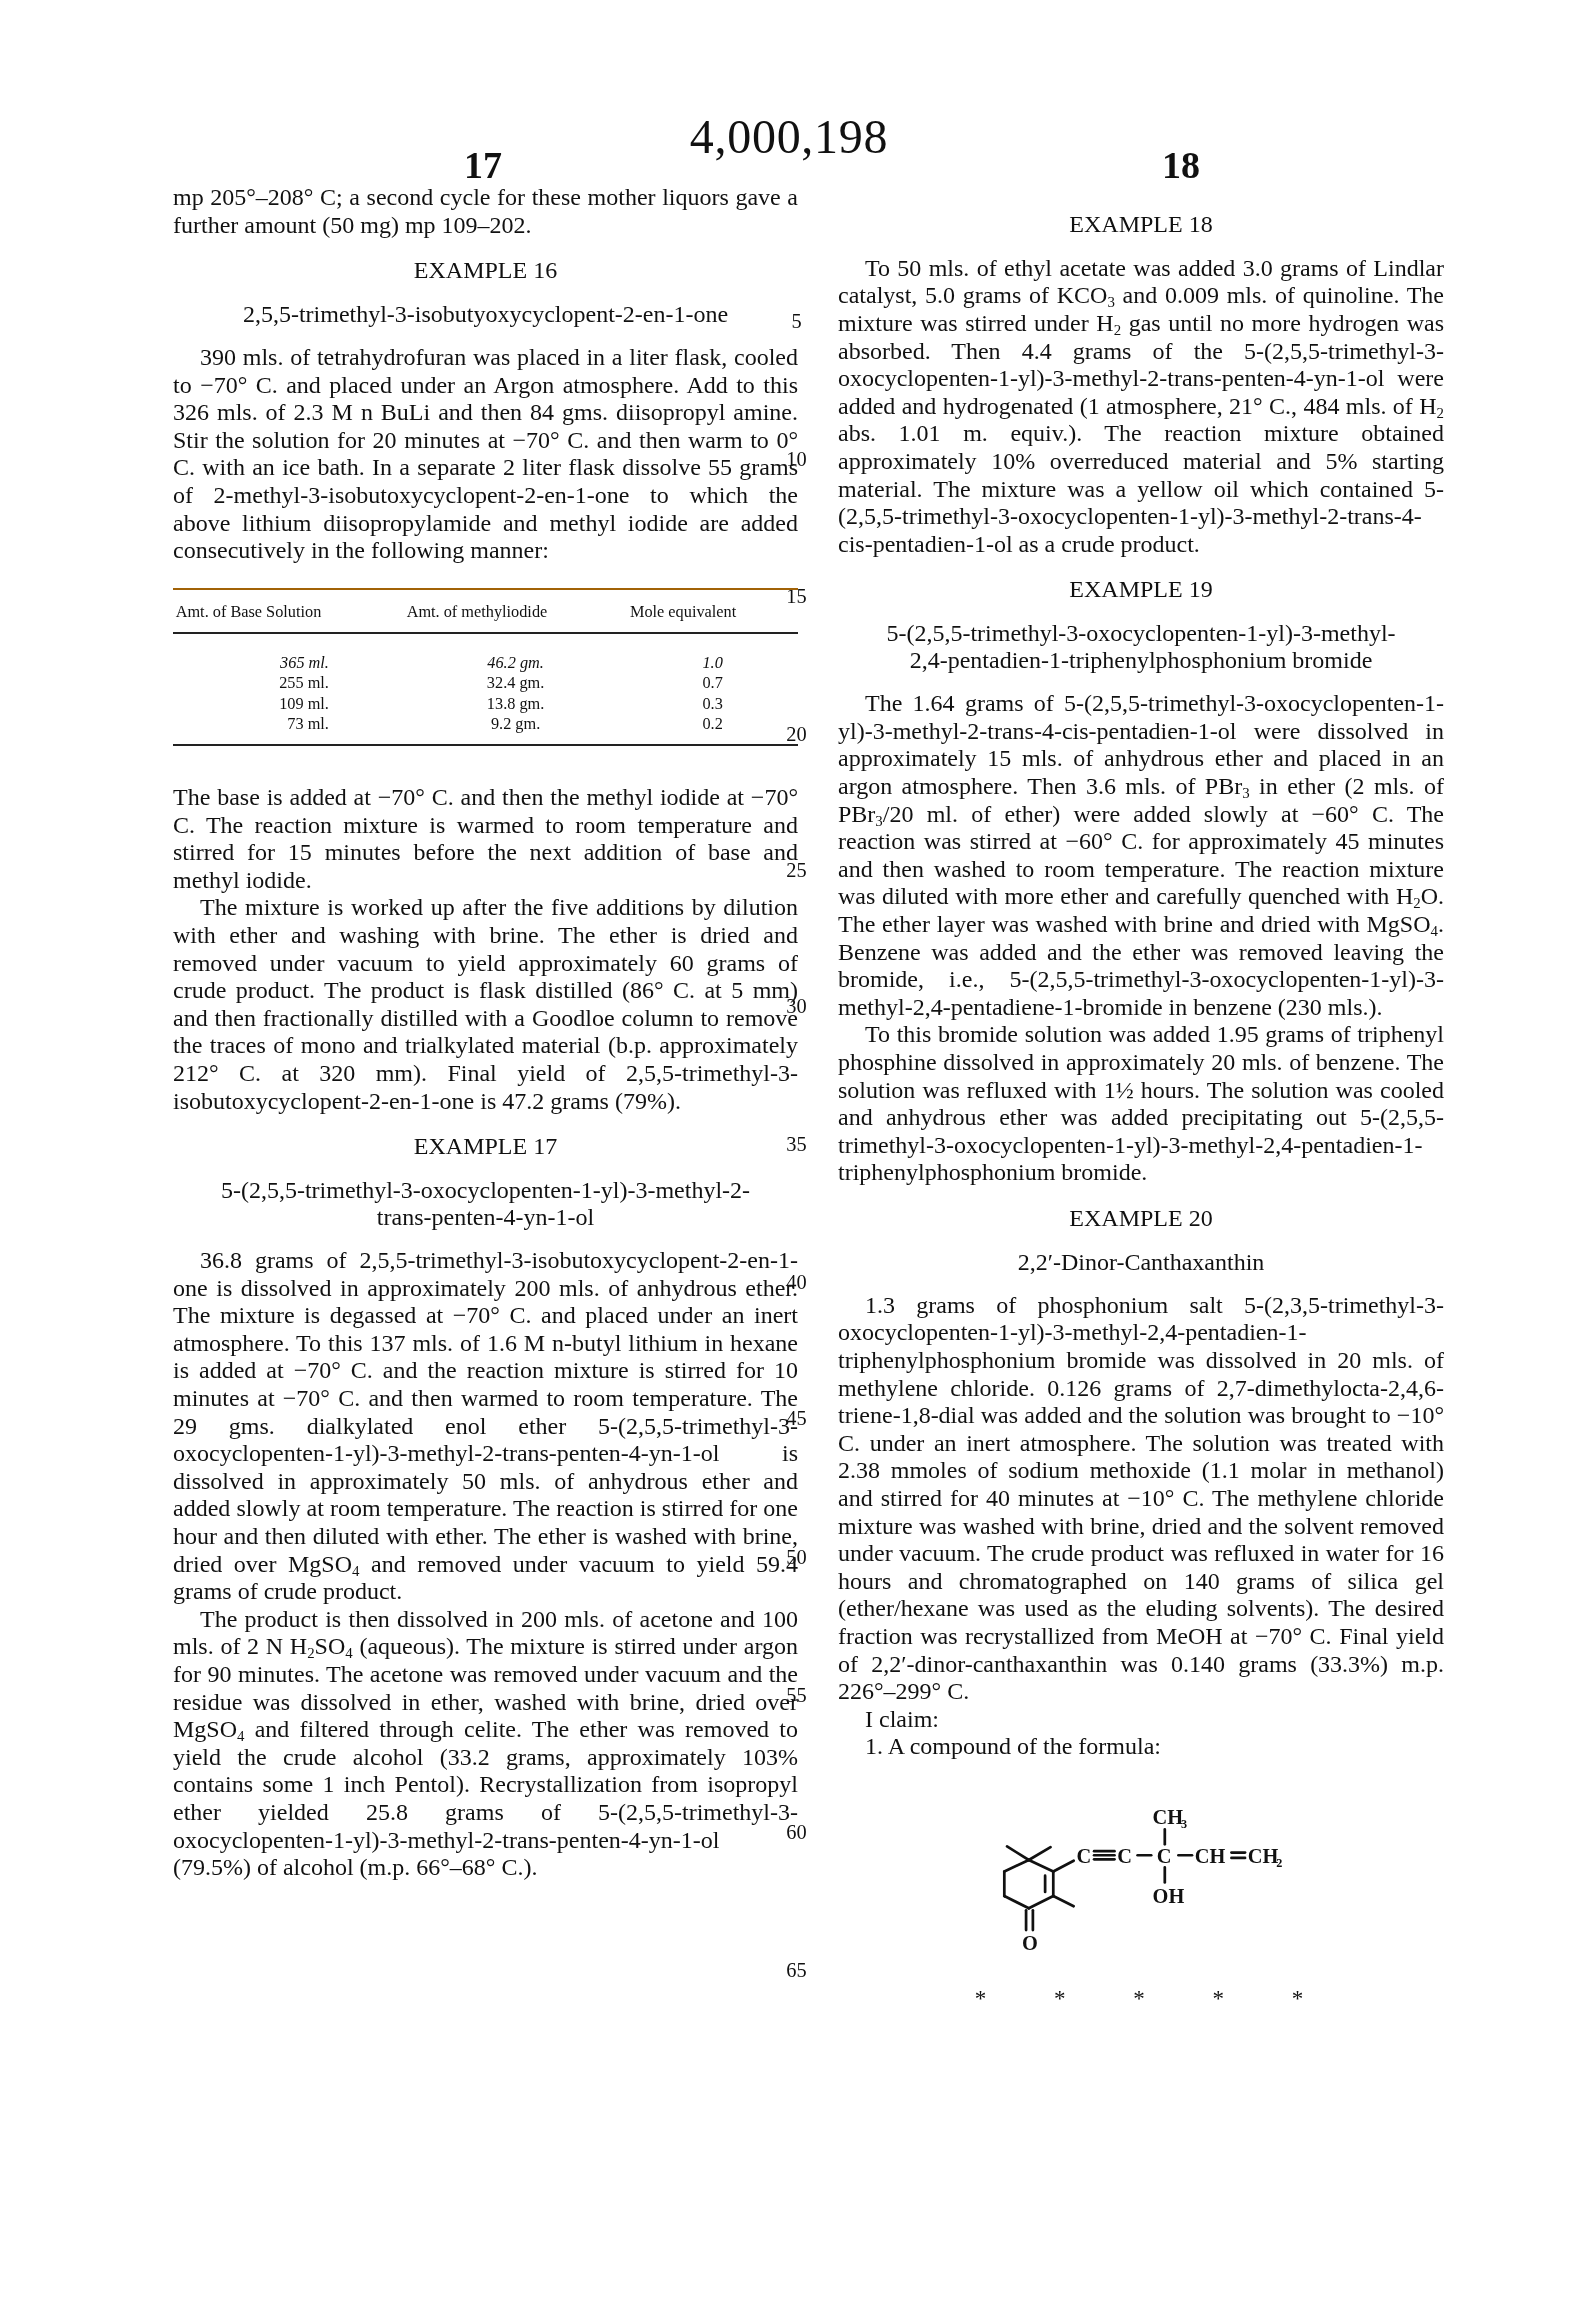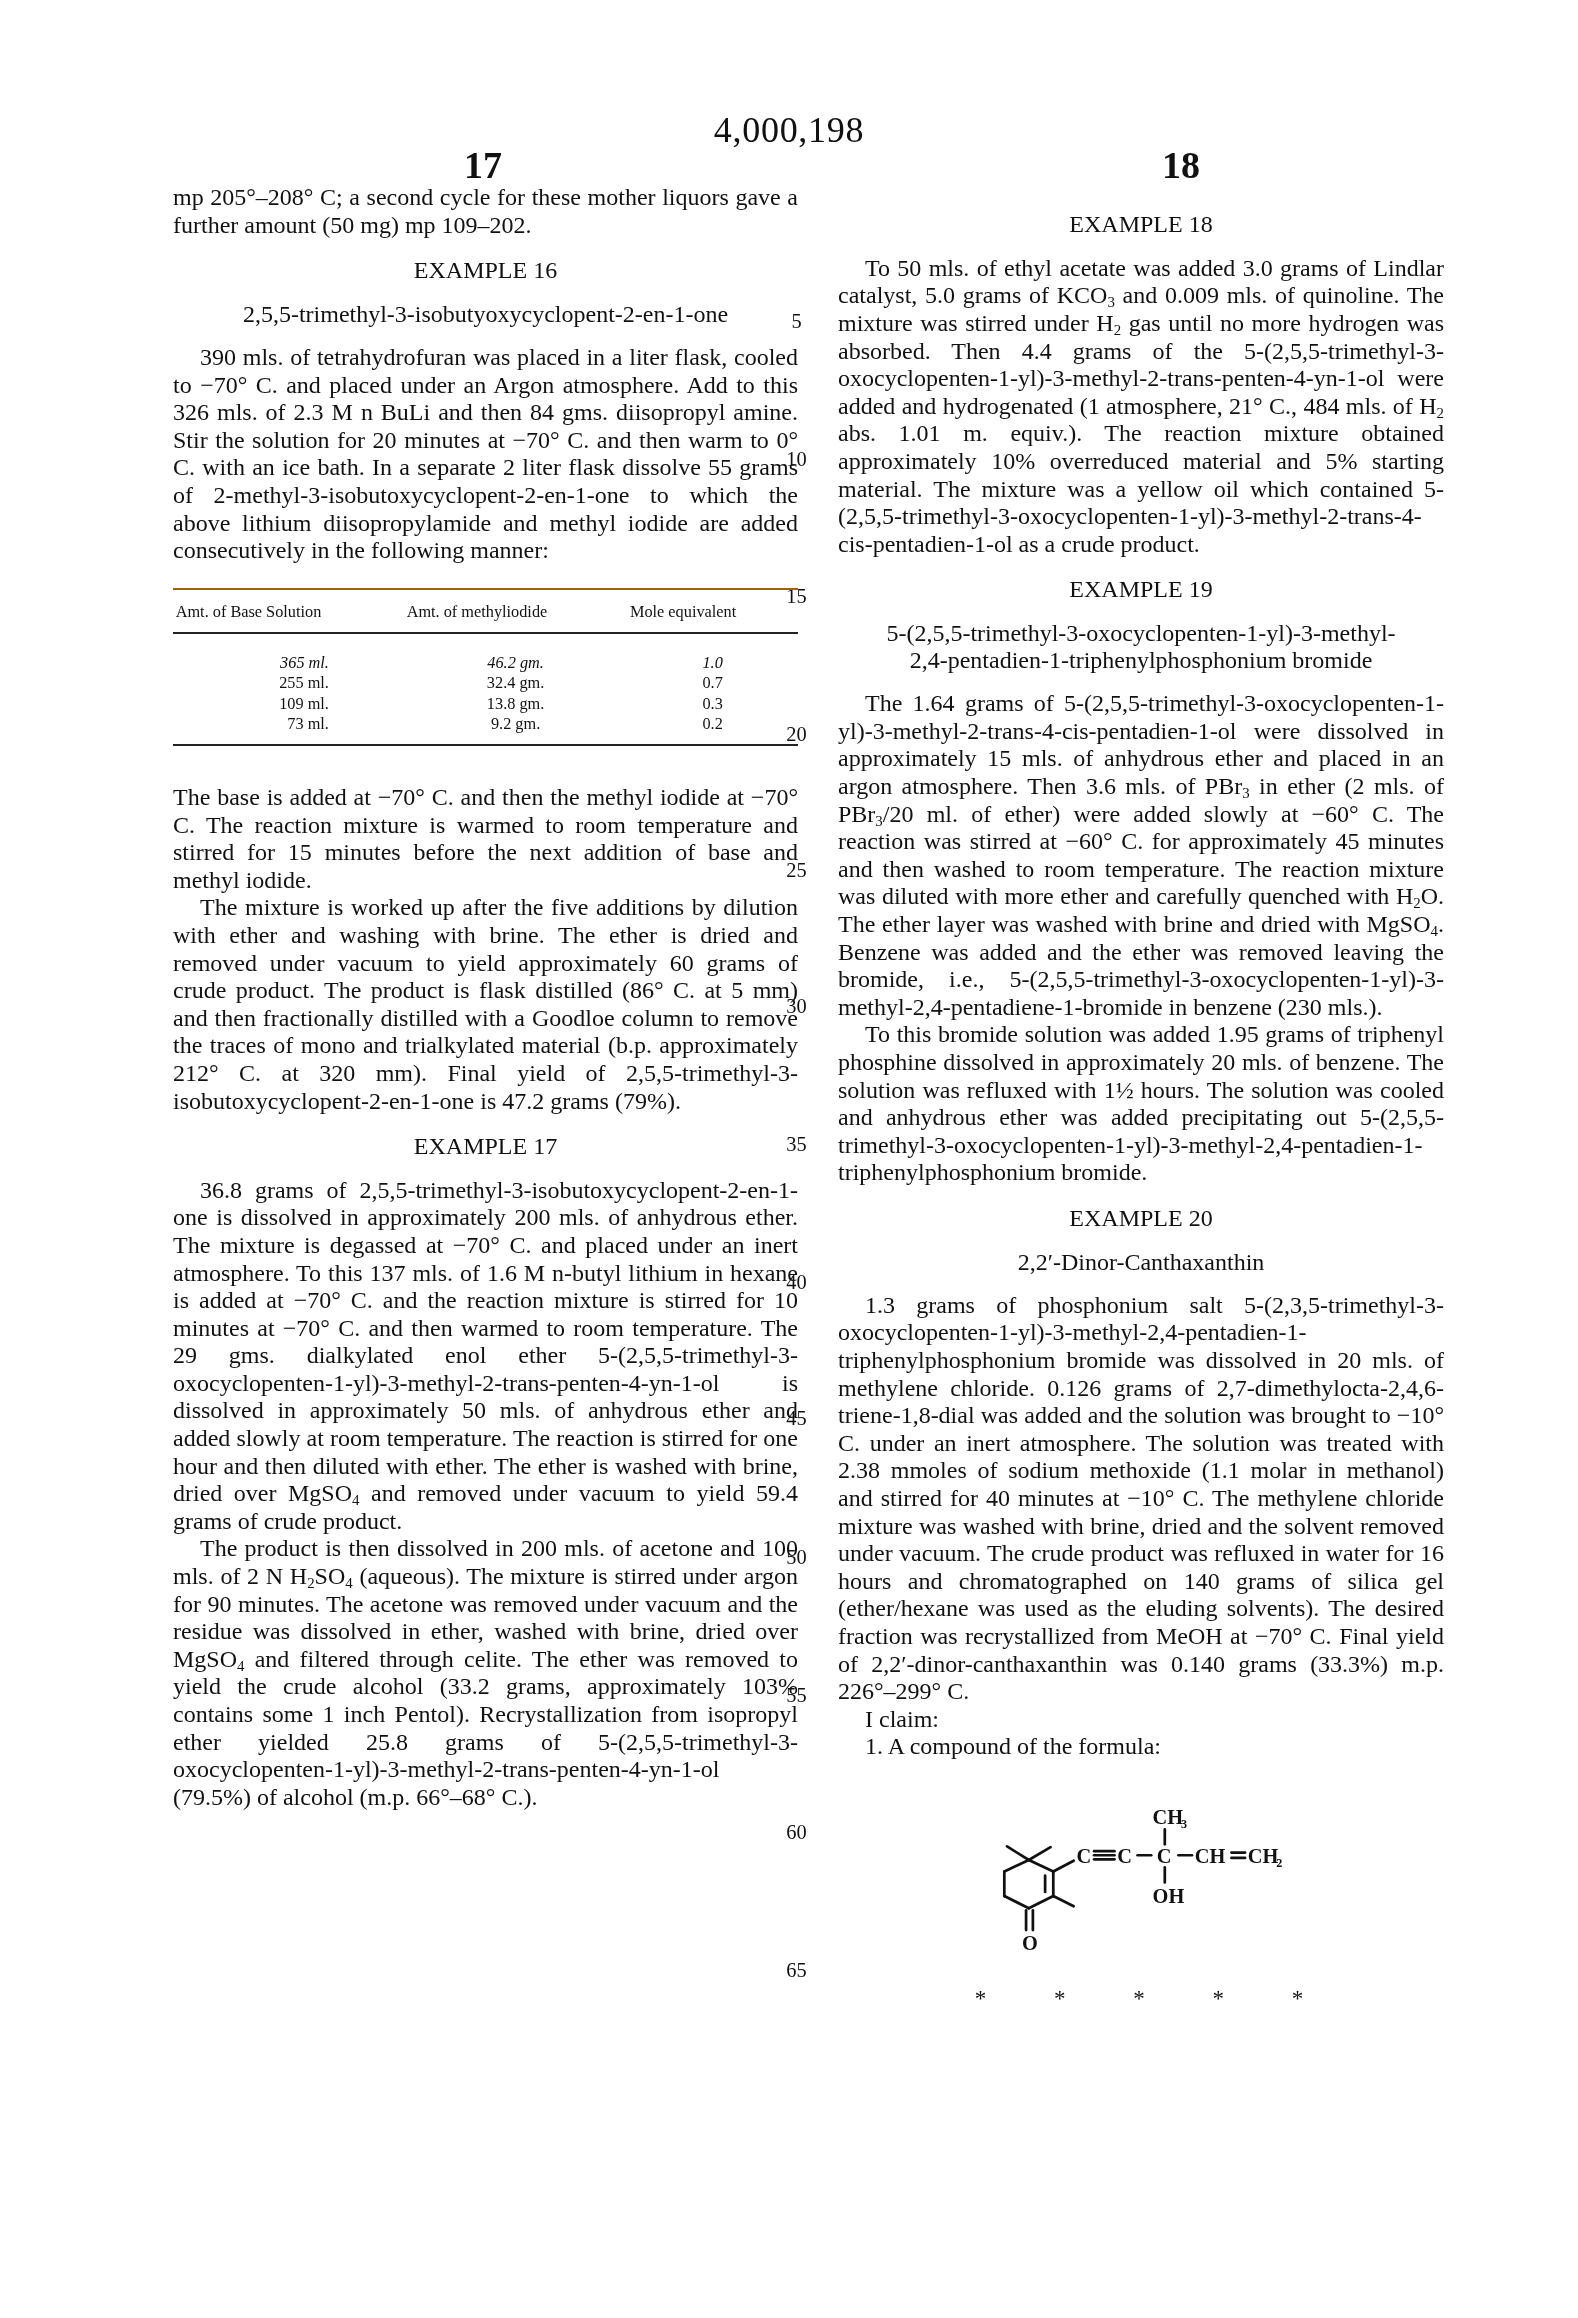--- a/index.html
+++ b/index.html
@@ -1,21 +1,21 @@
 <!DOCTYPE html>
 <html style="font-size:11px"><head>
 <meta charset="utf-8">
 <style>
   html, body { margin: 0; padding: 0; background: #ffffff; }
   body {
     width: 1578px; height: 2319px; position: relative; overflow: hidden;
     font-family: "Liberation Serif", "DejaVu Serif", serif;
     color: #111111;
   }
-  .patent-no { position: absolute; top: 109px; left: 0; width: 1578px; text-align: center; font-size: 36px; letter-spacing: 0.7px; }
+  .patent-no { position: absolute; top: 109px; left: 0; width: 1578px; text-align: center; font-size: 48px; letter-spacing: 0.7px; }
   .col-no { position: absolute; top: 143px; font-size: 38px; font-weight: bold; text-align: center; }
   .col-no.left { left: 464px; }
   .col-no.right { left: 1162px; }
 
   .column { position: absolute; font-size: 24px; line-height: 27.6px; text-align: justify; }
   .column.left { left: 173px; top: 184px; width: 625px; }
   .column.right { left: 838px; top: 211px; width: 606px; }
 
   .p { margin: 0; text-indent: 0; }
   .p.indent { text-indent: 27px; }
@@ -93,20 +93,24 @@
         <td class="c2">9.2 gm.</td>
         <td>0.2</td>
       </tr>
     </tbody>
   </table>
 
   <p class="p">The base is added at −70° C. and then the methyl iodide at −70° C. The reaction mixture is warmed to room temperature and stirred for 15 minutes before the next addition of base and methyl iodide.</p>
   <p class="p indent">The mixture is worked up after the five additions by dilution with ether and washing with brine. The ether is dried and removed under vacuum to yield approximately 60 grams of crude product. The product is flask distilled (86° C. at 5 mm) and then fractionally distilled with a Goodloe column to remove the traces of mono and trialkylated material (b.p. approximately 212° C. at 320 mm). Final yield of 2,5,5-trimethyl-3-isobutoxycyclopent-2-en-1-one is 47.2 grams (79%).</p>
 
   <div class="heading">EXAMPLE 17</div>
+  <div class="subtitle">
+    <span>5-(2,5,5-trimethyl-3-oxocyclopenten-1-yl)-3-methyl-2-</span><br>
+    <span>trans-penten-4-yn-1-ol</span>
+  </div>
   <p class="p indent"><span>36.8 grams of 2,5,5-trimethyl-3-isobutoxycyclopent-2-en-1-one is dissolved in approximately 200 mls. of anhydrous ether. The mixture is degassed at −70° C. and placed under an inert atmosphere. To this 137 mls. of 1.6 M n-butyl lithium in hexane is added at −70° C. and the reaction mixture is stirred for 10 minutes at −70° C. and then warmed to room temperature. The 29 gms. dialkylated enol ether 5-(2,5,5-trimethyl-3-oxocyclopenten-1-yl)-3-methyl-2-trans-penten-4-yn-1-ol is dissolved in approximately 50 mls. of anhydrous ether and added slowly at room temperature. The reaction is stirred for one hour and then diluted with ether. The ether is washed with brine, dried over MgSO</span><sub>4</sub><span> and removed under vacuum to yield 59.4 grams of crude product.</span></p>
   <p class="p indent"><span>The product is then dissolved in 200 mls. of acetone and 100 mls. of 2 N H</span><sub>2</sub><span>SO</span><sub>4</sub><span> (aqueous). The mixture is stirred under argon for 90 minutes. The acetone was removed under vacuum and the residue was dissolved in ether, washed with brine, dried over MgSO</span><sub>4</sub><span> and filtered through celite. The ether was removed to yield the crude alcohol (33.2 grams, approximately 103% contains some 1 inch Pentol). Recrystallization from isopropyl ether yielded 25.8 grams of 5-(2,5,5-trimethyl-3-oxocyclopenten-1-yl)-3-methyl-2-trans-penten-4-yn-1-ol (79.5%) of alcohol (m.p. 66°–68° C.).</span></p>
 </div>
 
 <div class="column right">
   <div class="heading" style="margin-top:0">EXAMPLE 18</div>
   <p class="p indent"><span>To 50 mls. of ethyl acetate was added 3.0 grams of Lindlar catalyst, 5.0 grams of KCO</span><sub>3</sub><span> and 0.009 mls. of quinoline. The mixture was stirred under H</span><sub>2</sub><span> gas until no more hydrogen was absorbed. Then 4.4 grams of the 5-(2,5,5-trimethyl-3-oxocyclopenten-1-yl)-3-methyl-2-trans-penten-4-yn-1-ol were added and hydrogenated (1 atmosphere, 21° C., 484 mls. of H</span><sub>2</sub><span> abs. 1.01 m. equiv.). The reaction mixture obtained approximately 10% overreduced material and 5% starting material. The mixture was a yellow oil which contained 5-(2,5,5-trimethyl-3-oxocyclopenten-1-yl)-3-methyl-2-trans-4-cis-pentadien-1-ol as a crude product.</span></p>
 
   <div class="heading">EXAMPLE 19</div>
   <div class="subtitle">

